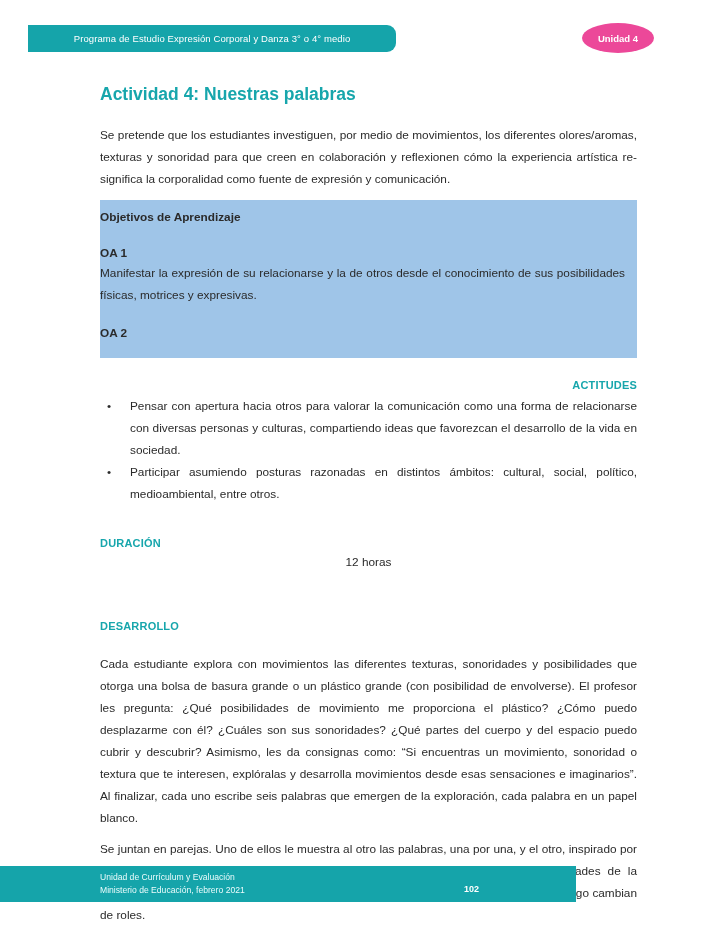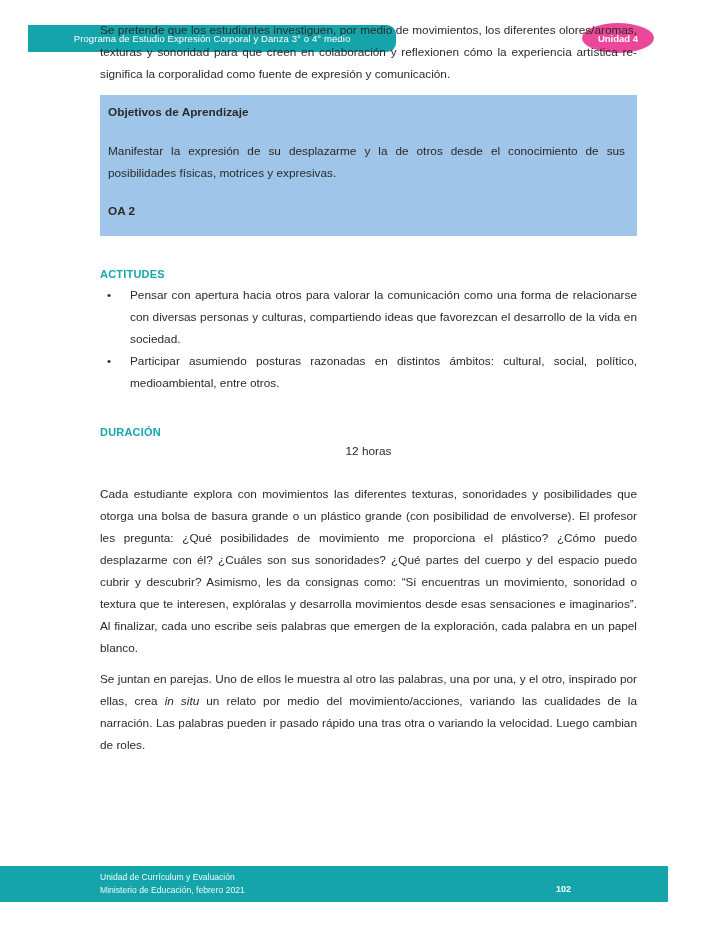--- a/index.html
+++ b/index.html
@@ -40,35 +40,35 @@
     margin-top: 84px;
     font-size: 17.5px; font-weight: bold;
     color: #17a6ac;
   }
   .sec-heading {
     font-size: 11px; font-weight: bold;
     color: #17a6ac;
     letter-spacing: .2px;
   }
   .h-proposito  { margin-top: 27px; }
-  .h-actitudes  { margin-top: 32px; }
+  .h-actitudes  { margin-top: 21px; text-align: right; }
   .h-duracion   { margin-top: 32px; }
   .h-desarrollo { margin-top: 47px; }
 
   .body-text {
     font-size: 11.8px; line-height: 22px;
     text-align: justify;
   }
   .p-proposito { margin-top: 19px; }
 
   
   .oa-box {
     margin-top: 10px;
     background: #9fc5e8;
-    padding: 8px 12px 16px 8px;
+    padding: 8px 12px 16px 0;
   }
   .oa-box .box-heading {
     font-size: 11.8px; font-weight: bold; line-height: 18px;
   }
   .oa-item { margin-top: 19px; }
   .oa-code { font-size: 11.8px; font-weight: bold; line-height: 17px; }
   .oa-text { font-size: 11.8px; line-height: 22px; text-align: justify; }
 
   
   .bullet-list { margin-top: 4px; }
@@ -81,21 +81,21 @@
   .bullet-text { flex: 1; }
 
   .p-duracion { margin-top: 2px; text-align: center; }
   .p-desarrollo1 { margin-top: 21px; }
   .p-desarrollo2 { margin-top: 9px; }
   .italic { font-style: italic; }
 
   
   .footer-bar {
     position: absolute; left: 0; top: 866px;
-    width: 668px; height: 36px;
+    width: 576px; height: 36px;
     background: #15a4aa;
     color: #eafcfc;
   }
   .footer-left {
     position: absolute; left: 100px; top: 5px;
     font-size: 8.6px; line-height: 13px;
   }
   .footer-page {
     position: absolute; right: 97px; top: 18px;
     font-size: 9px; font-weight: bold; color: #ffffff;
@@ -106,27 +106,29 @@
 
 <div class="badge-left">
   <span>Programa de Estudio Expresión Corporal y Danza 3° o 4° medio</span>
 </div>
 <div class="badge-right">
   <span>Unidad 4</span>
 </div>
 
 <div class="content">
 
+  <div class="doc-title">Actividad 4: Nuestras palabras</div>
 
   <div class="body-text p-proposito">Se pretende que los estudiantes investiguen, por medio de movimientos, los diferentes olores/aromas, texturas y sonoridad para que creen en colaboración y reflexionen cómo la experiencia artística re-significa la corporalidad como fuente de expresión y comunicación.</div>
 
   <div class="oa-box">
     <div class="box-heading">Objetivos de Aprendizaje</div>
     <div class="oa-item">
-      <div class="oa-text">Manifestar la expresión de su desplazarme y la de otros desde el conocimiento de sus posibilidades físicas, motrices y expresivas.</div>
+      <div class="oa-code">OA 1</div>
+      <div class="oa-text">Manifestar la expresión de su relacionarse y la de otros desde el conocimiento de sus posibilidades físicas, motrices y expresivas.</div>
     </div>
     <div class="oa-item">
       <div class="oa-code">OA 2</div>
     </div>
   </div>
 
   <div class="sec-heading h-actitudes">ACTITUDES</div>
   <div class="bullet-list">
     <div class="bullet-row">
       <span class="bullet-marker">•</span>
@@ -134,20 +136,21 @@
     </div>
     <div class="bullet-row">
       <span class="bullet-marker">•</span>
       <span class="bullet-text body-text">Participar asumiendo posturas razonadas en distintos ámbitos: cultural, social, político, medioambiental, entre otros.</span>
     </div>
   </div>
 
   <div class="sec-heading h-duracion">DURACIÓN</div>
   <div class="body-text p-duracion">12 horas</div>
 
+  <div class="sec-heading h-desarrollo">DESARROLLO</div>
   <div class="body-text p-desarrollo1">Cada estudiante explora con movimientos las diferentes texturas, sonoridades y posibilidades que otorga una bolsa de basura grande o un plástico grande (con posibilidad de envolverse). El profesor les pregunta: ¿Qué posibilidades de movimiento me proporciona el plástico? ¿Cómo puedo desplazarme con él? ¿Cuáles son sus sonoridades? ¿Qué partes del cuerpo y del espacio puedo cubrir y descubrir? Asimismo, les da consignas como: “Si encuentras un movimiento, sonoridad o textura que te interesen, explóralas y desarrolla movimientos desde esas sensaciones e imaginarios”. Al finalizar, cada uno escribe seis palabras que emergen de la exploración, cada palabra en un papel blanco.</div>
   <div class="body-text p-desarrollo2"><span>Se juntan en parejas. Uno de ellos le muestra al otro las palabras, una por una, y el otro, inspirado por ellas, crea </span><span class="italic">in situ</span><span> un relato por medio del movimiento/acciones, variando las cualidades de la narración. Las palabras pueden ir pasado rápido una tras otra o variando la velocidad. Luego cambian de roles.</span></div>
 
 </div>
 
 <div class="footer-bar">
   <div class="footer-left">
     <div>Unidad de Currículum y Evaluación</div>
     <div>Ministerio de Educación, febrero 2021</div>
   </div>

